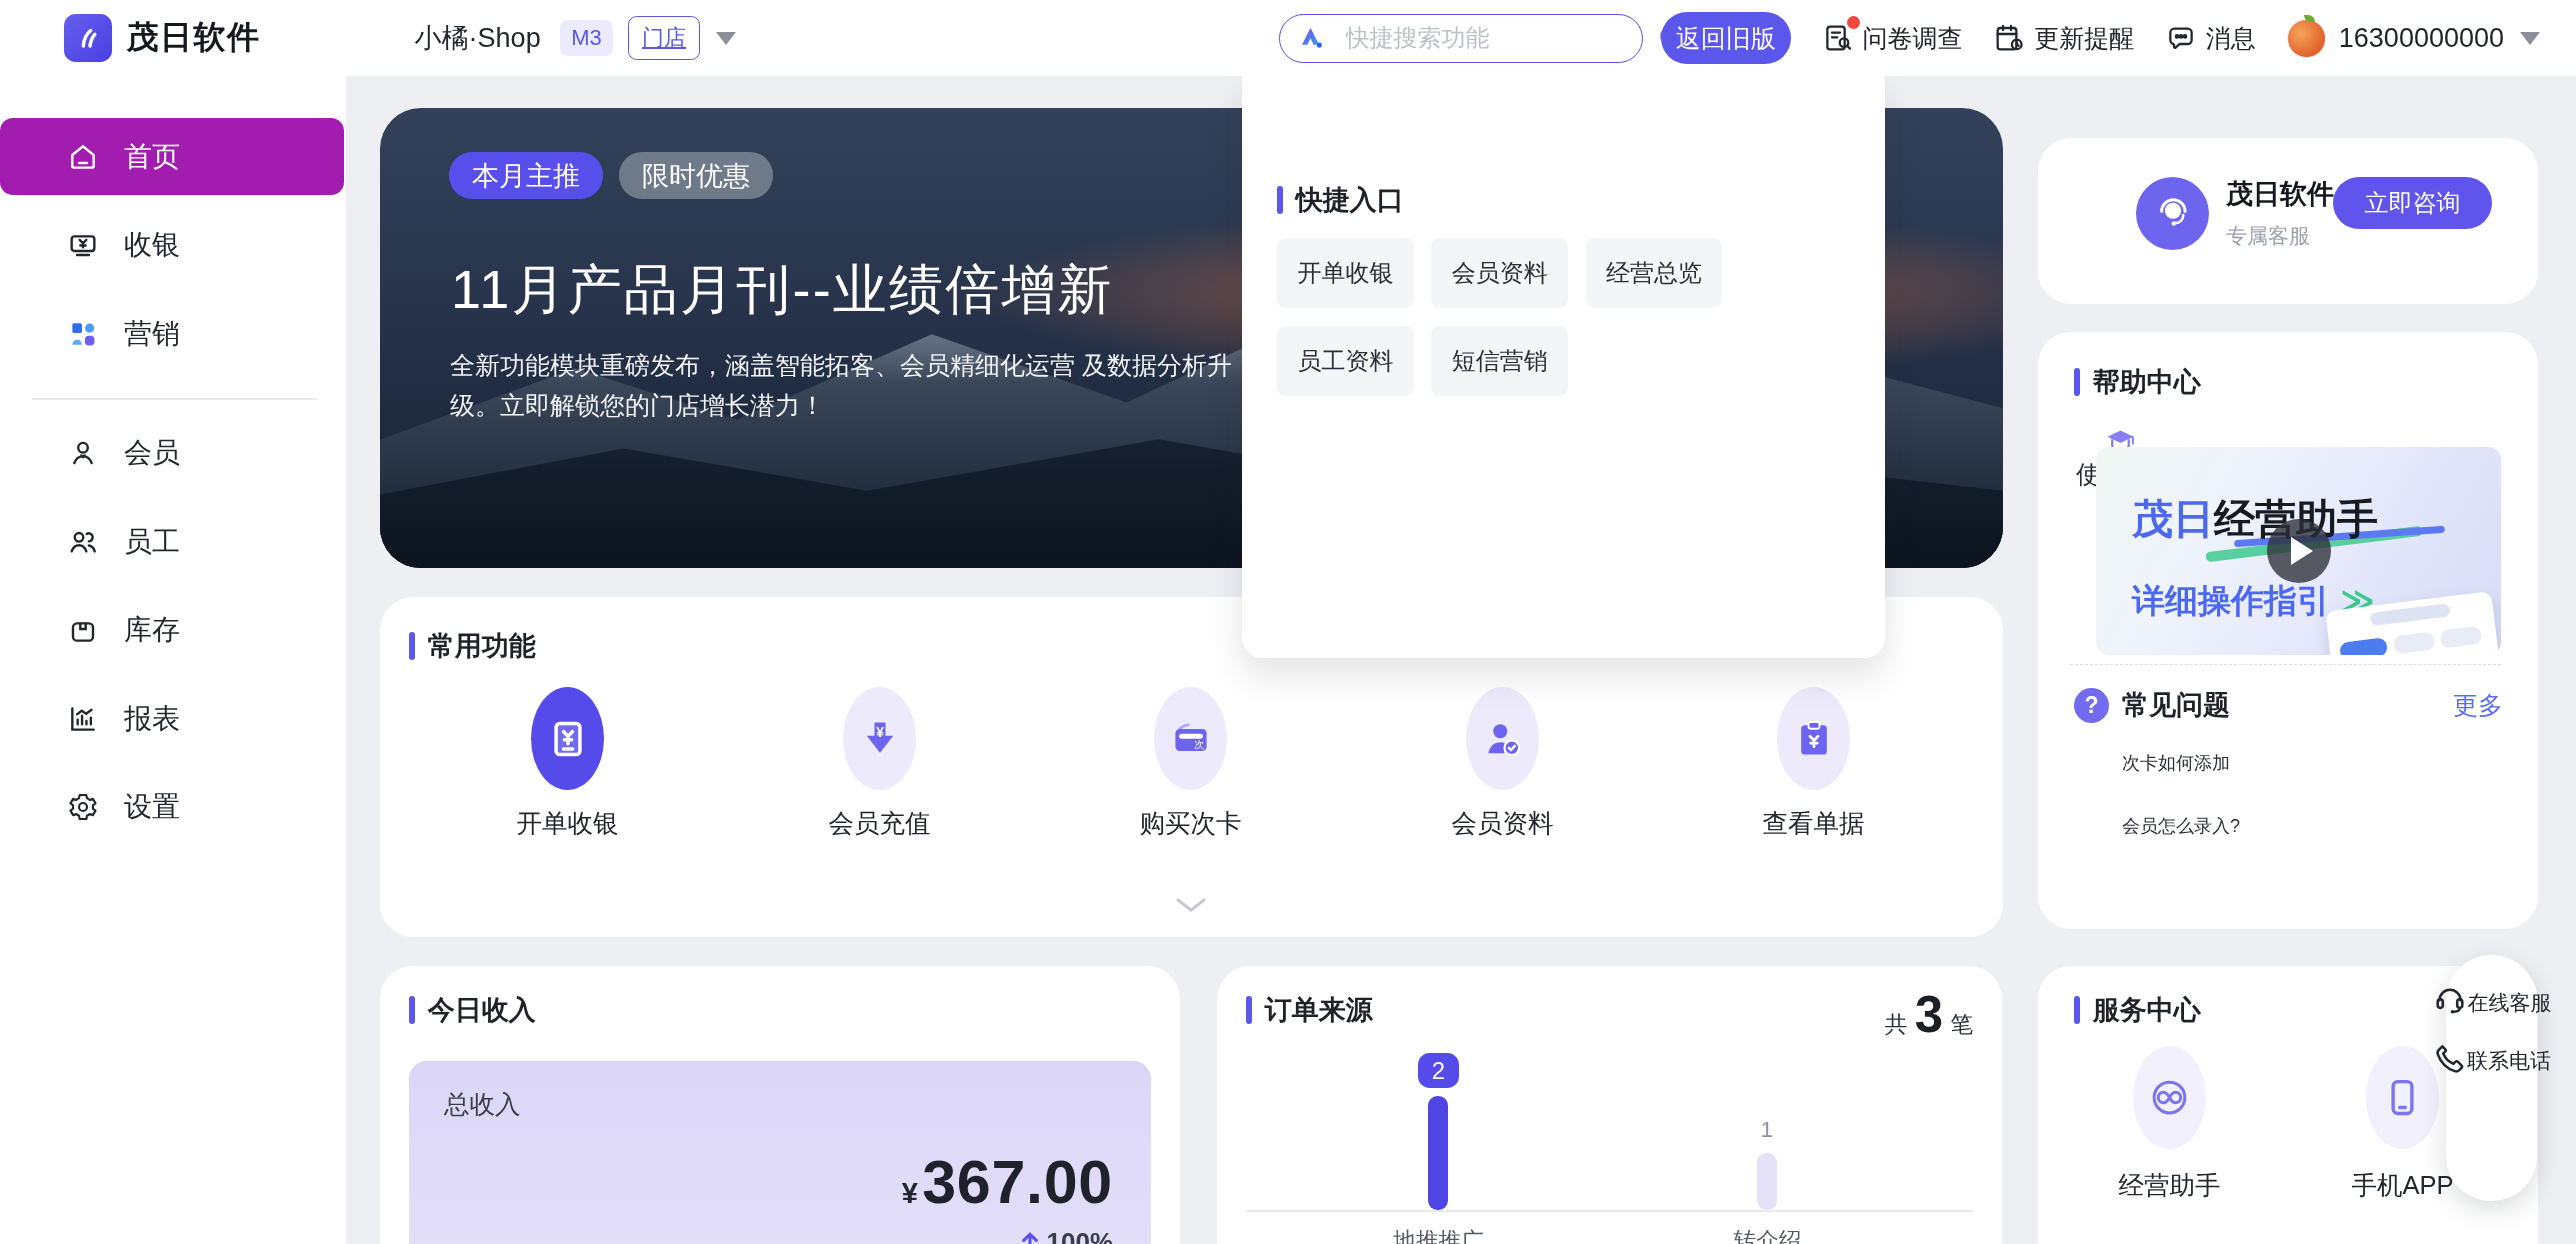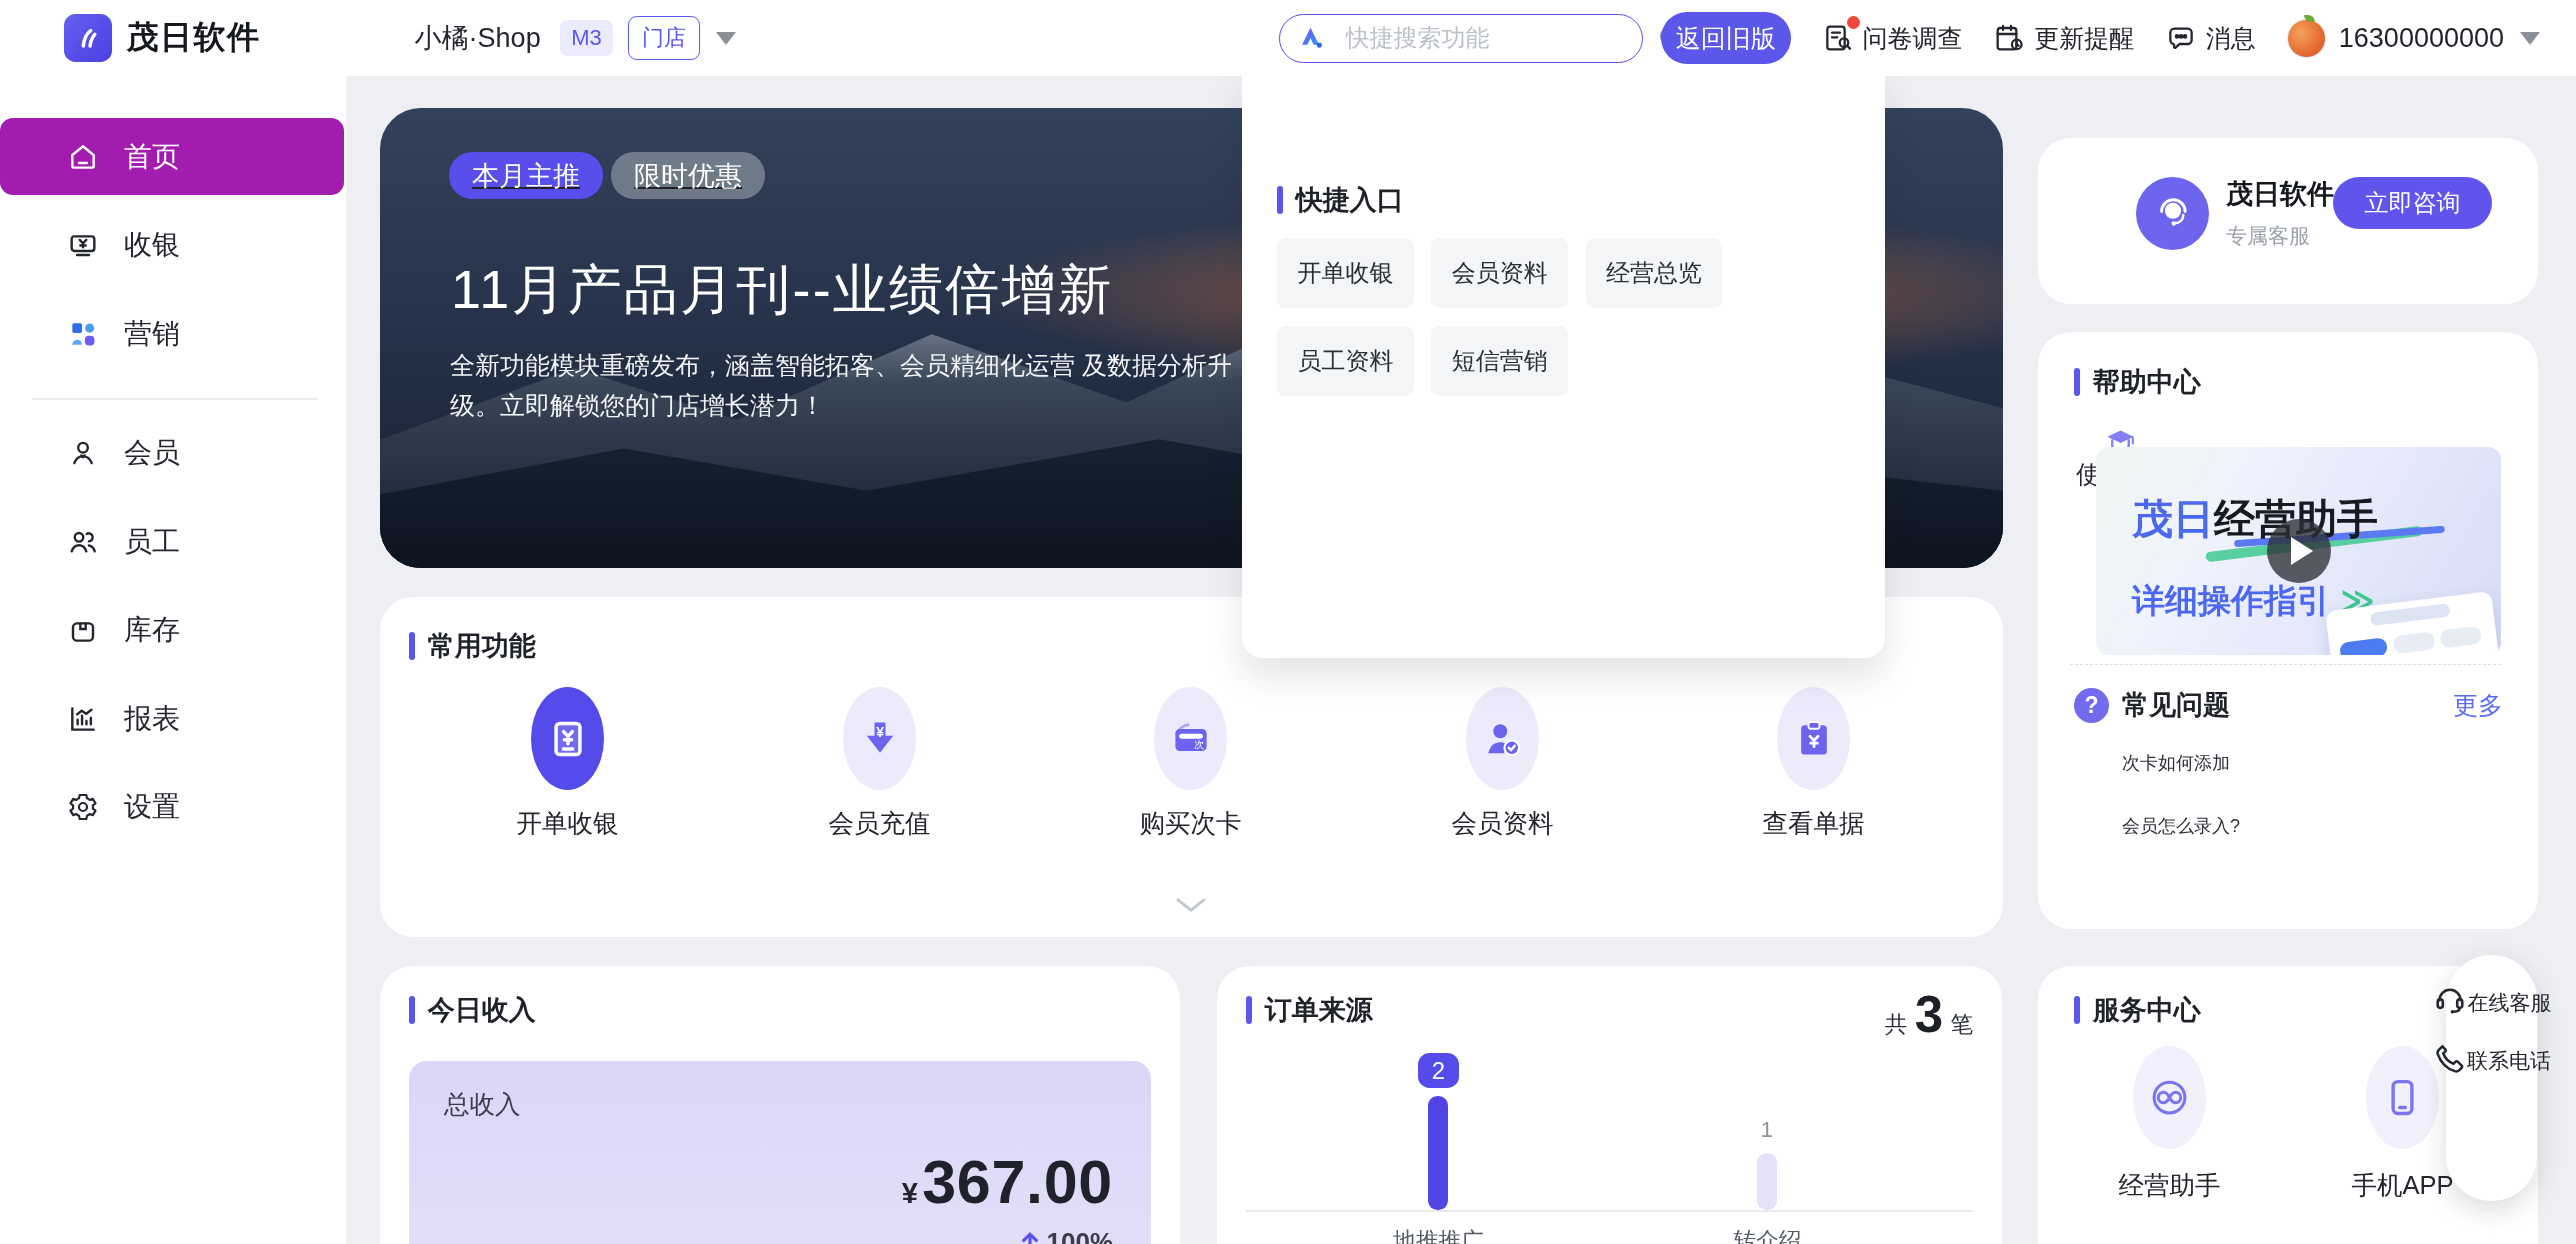--- a/index.html
+++ b/index.html
@@ -8,21 +8,21 @@
   #app { position:relative; width:2576px; height:1244px; overflow:hidden; }
 
   
   .header { position:absolute; left:0; top:0; width:2576px; height:76px; background:#fff; z-index:30;
             display:flex; align-items:center; padding:0 36px 0 64px; }
   .logo-box { width:48px; height:48px; border-radius:11.6px; background:linear-gradient(135deg,#655FF0,#4A3FE2);
               display:flex; align-items:center; justify-content:center; flex:0 0 auto; }
   .brand { font-size:32px; font-weight:bold; color:#15181D; margin-left:14.6px; letter-spacing:1.5px; }
   .shop { margin-left:154px; font-size:27px; color:#23262D; font-weight:500; }
   .badge-m3 { margin-left:19px; background:#ECEBFD; color:#5B57EA; font-size:22px; padding:5.1px 11.6px; border-radius:7.3px; }
-  .badge-store { margin-left:14.6px; border:1.5px solid #5B57EA; color:#5B57EA; font-size:22px; padding:5.8px 13px; border-radius:8.7px; }
+  .badge-store { margin-left:14.6px; border:1.5px solid #5B57EA; color:#5B57EA; font-size:22px; padding:5.8px 13px; border-radius:8.7px;text-decoration:underline; }
   .caret { width:0; height:0; border-left:10.2px solid transparent; border-right:10.2px solid transparent; border-top:13px solid #8A8F99; margin-left:16px; }
   .search { margin-left:auto; width:364px; height:49px; border:1.5px solid #564CE9; border-radius:26px; background:#fff;
             display:flex; align-items:center; padding:0 16px; }
   .search .divider { width:1.5px; height:25px; background:#D8DADF; margin:0 11.6px 0 8.7px; }
   .search input { border:none; outline:none; flex:1; font-size:24px; color:#23262D; font-family:inherit; background:transparent; }
   .search input::placeholder { color:#BCC0C9; }
   .btn-old { margin-left:17.5px; width:130px; height:52px; border-radius:26px; background:#5B57EB; color:#fff; font-size:25px;
              display:flex; align-items:center; justify-content:center; border:none; cursor:pointer; font-family:inherit; }
   .hmenu { display:flex; align-items:center; margin-left:31px; font-size:25px; color:#23262D; position:relative; cursor:pointer; }
   .hmenu svg { margin-right:8.7px; }
@@ -46,21 +46,21 @@
             background:linear-gradient(180deg,#33415A 0%,#27344C 42%,#151E2E 100%); }
   .banner .glow { position:absolute; left:30%; top:18%; width:70%; height:45%;
                   background:radial-gradient(ellipse at 60% 50%, rgba(243,122,58,.55), rgba(243,122,58,0) 60%); }
   .banner .mtn1 { position:absolute; left:0; bottom:0; width:100%; height:62%;
                   background:linear-gradient(180deg,#8E99A8 0%,#39465C 30%,#10striking 100%,#0F1826 100%);
                   background:linear-gradient(180deg,#97A2B2 0%,#3A4759 35%,#121B2A 100%);
                   clip-path:polygon(0 55%,12% 30%,22% 48%,34% 18%,46% 42%,58% 10%,72% 38%,84% 20%,100% 44%,100% 100%,0 100%); }
   .banner .mtn2 { position:absolute; left:0; bottom:0; width:100%; height:40%;
                   background:linear-gradient(180deg,#1B2636 0%,#0C141F 100%);
                   clip-path:polygon(0 60%,15% 35%,30% 58%,48% 30%,64% 55%,80% 38%,100% 58%,100% 100%,0 100%); }
-  .tagrow { position:absolute; left:69px; top:44px; display:flex; gap:8px; z-index:3;text-decoration:underline; }
+  .tagrow { position:absolute; left:69px; top:44px; display:flex; gap:16px; z-index:3; }
   .tag1 { height:47px; padding:0 23px; border-radius:23px; background:#584EEC; color:#fff; font-size:27px; display:flex; align-items:center; }
   .tag2 { height:47px; padding:0 23px; border-radius:23px; background:rgba(130,140,152,.78); color:#fff; font-size:27px; display:flex; align-items:center; }
   .banner-title { position:absolute; left:71px; top:146px; font-size:54px; color:#fff; font-weight:500; letter-spacing:2.2px; z-index:3; white-space:nowrap; }
   .banner-desc { position:absolute; left:70px; top:237px; width:815px; display:flex; z-index:3; }
   .banner-desc .bar { width:7.3px; border-radius:3.6px; background:#7A71F5; margin-right:23px; flex:0 0 auto; }
   .banner-desc .txt { font-size:25px; line-height:40px; color:#F2F4F8; }
 
   
   .qpanel { position:absolute; left:1242px; top:76px; width:643px; height:582px; background:#fff; z-index:25;
             border-radius:0 0 20.4px 20.4px; box-shadow:0 17.5px 35px rgba(31,35,41,.12); }

